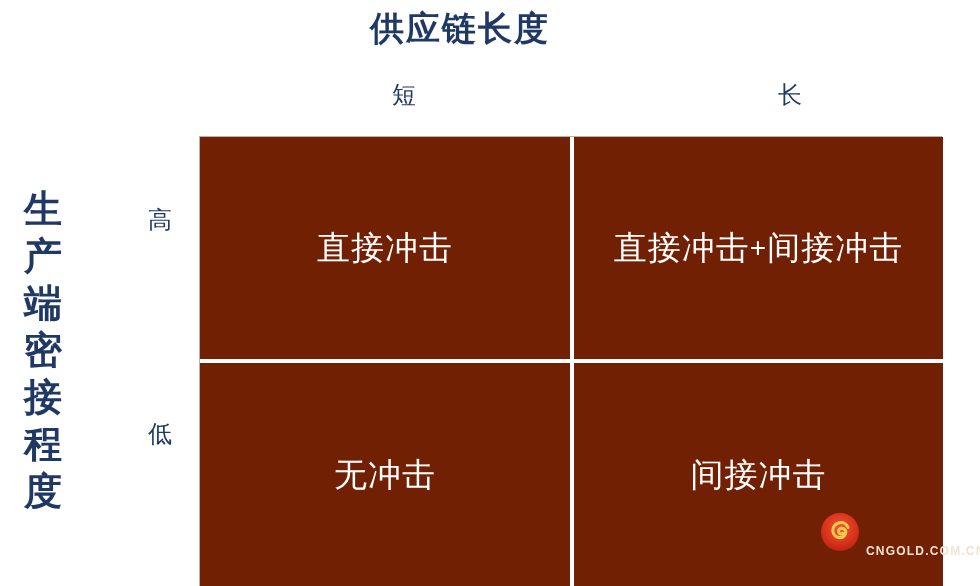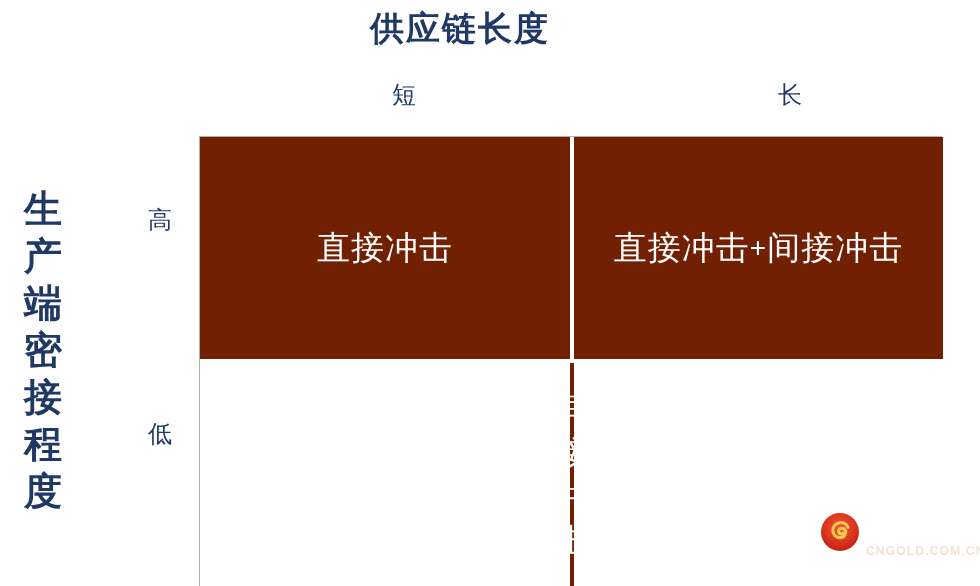--- a/index.html
+++ b/index.html
@@ -176,20 +176,23 @@
   <div class="cell">
     <span class="line">直接冲击</span>
     <span class="line plus">+</span>
     <span class="line">间接冲击</span>
   </div>
 
   <div class="divider"></div>
   <div class="divider"></div>
   <div class="divider"></div>
 
+  <div class="cell">
+    <span class="line">无冲击</span>
+  </div>
 
   <div class="divider"></div>
 
   <div class="cell">
     <span class="line">间接冲击</span>
   </div>
 
 </div>
 
 <div id="watermark">

